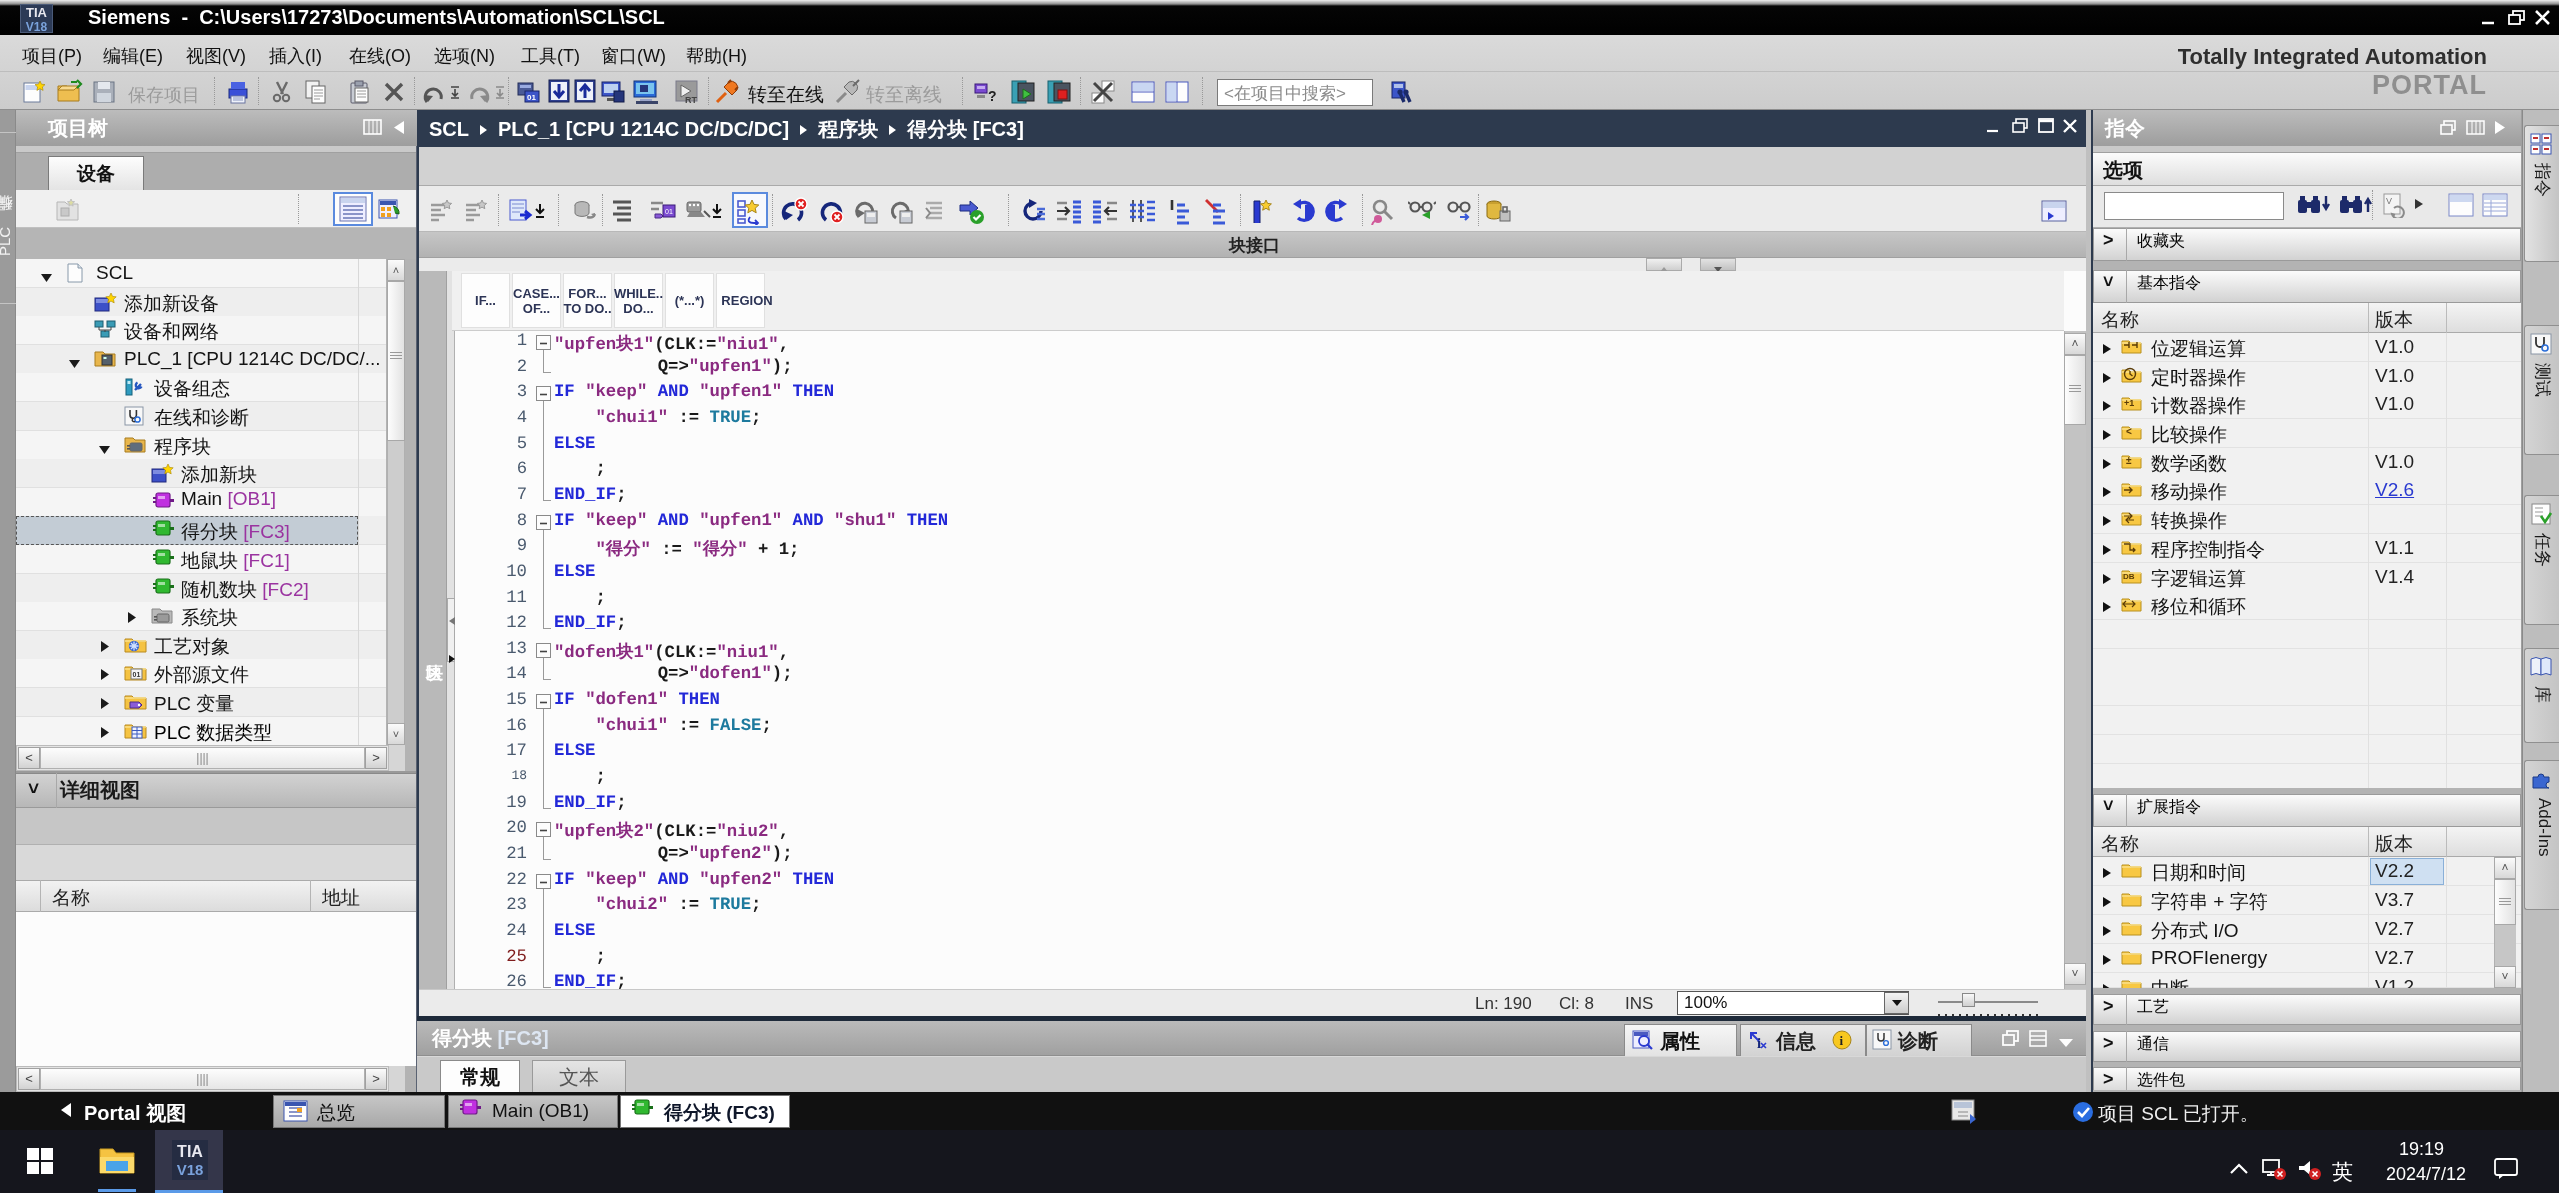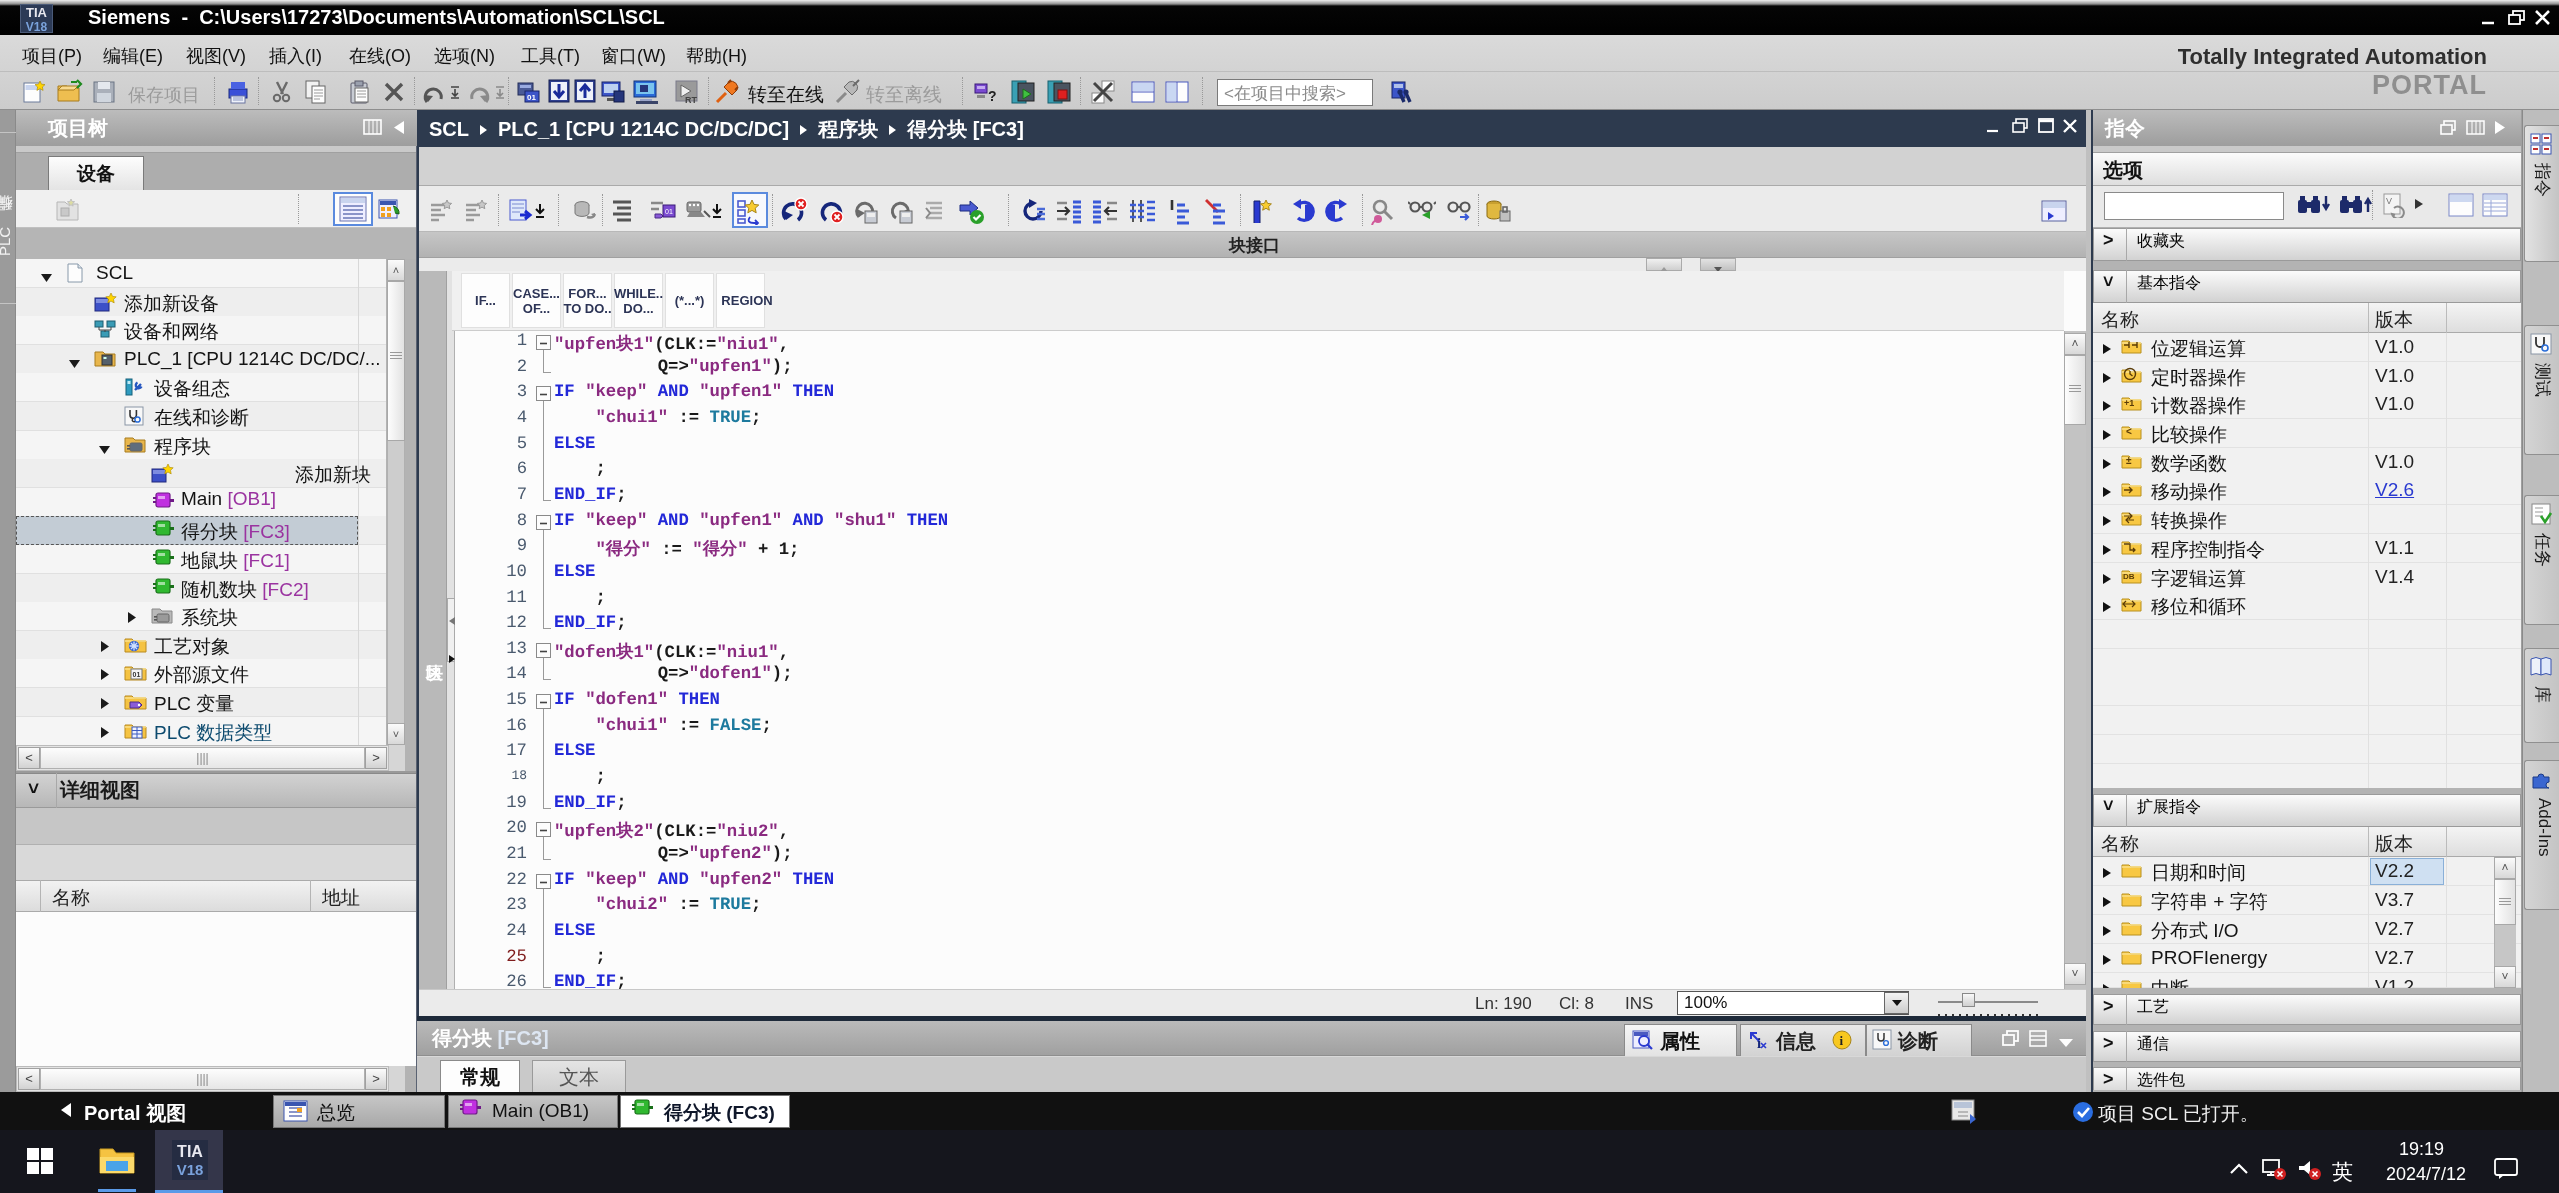--- a/index.html
+++ b/index.html
@@ -286,21 +286,21 @@
       <rect x="3" y="10" width="3" height="1.6" fill="#555"></rect>
       <rect x="3" y="13" width="3" height="1.6" fill="#555"></rect>
     </svg></div>
 <div class="a" style="left:154px;top:434px;width:217px;height:22px;font-size:19px;color:#141414;white-space:nowrap;">程序块</div>
 <div class="a" style="left:16px;top:459px;width:370px;height:29px;background:#eeeeee;border-bottom:1px solid #e0e0e0;"></div>
 <div class="a" style="left:151px;top:463px;width:26px;height:20px;"><svg width="24" height="20" viewBox="0 0 24 20">
       <rect x="1" y="6" width="14" height="13" fill="#3c50c8" stroke="#20287d"></rect>
       <rect x="2" y="7" width="12" height="4" fill="#7d8ce0"></rect>
       <path d="M17 1 l1.6 3.4 3.6.4 -2.7 2.5 .7 3.6 -3.2-1.8 -3.2 1.8 .7-3.6 -2.7-2.5 3.6-.4z" fill="#ffd400" stroke="#a88400" stroke-width=".6"></path>
     </svg></div>
-<div class="a" style="left:181px;top:462px;width:190px;height:22px;font-size:19px;color:#141414;white-space:nowrap;text-align:right;">添加新块</div>
+<div class="a" style="left:181px;top:462px;width:190px;height:22px;font-size:19px;color:#141414;white-space:nowrap;">添加新块</div>
 <div class="a" style="left:16px;top:488px;width:370px;height:29px;background:#f5f5f5;border-bottom:1px solid #e0e0e0;"></div>
 <div class="a" style="left:151px;top:492px;width:26px;height:20px;"><svg width="24" height="16" viewBox="0 0 24 16">
       <rect x="2" y="5" width="3" height="2" fill="#701a88"></rect>
       <rect x="2" y="9" width="3" height="2" fill="#701a88"></rect>
       <rect x="19" y="7" width="4" height="3" fill="#701a88"></rect>
       <rect x="5" y="1" width="14" height="14" rx="2" fill="#c030e0" stroke="#701a88" stroke-width="1.2"></rect>
       <rect x="7" y="4" width="7" height="3" fill="#fff" opacity="0.55"></rect>
     </svg></div>
 <div class="a" style="left:181px;top:488px;width:190px;height:22px;font-size:19px;color:#141414;white-space:nowrap;">Main <span style="color:#9a33a0;">[OB1]</span></div>
 <div class="a" style="left:16px;top:516px;width:370px;height:29px;background:#eeeeee;border-bottom:1px solid #e0e0e0;"></div>
@@ -378,21 +378,21 @@
 <div class="a" style="left:16px;top:717px;width:370px;height:29px;background:#f5f5f5;border-bottom:1px solid #e0e0e0;"></div>
 <div class="a" style="left:100px;top:725px;width:10px;height:13px;"><svg width="10" height="13" viewBox="0 0 10 13">
       <path d="M1 1 v11 L9 6.5z" fill="#1a1a1a"></path>
     </svg></div>
 <div class="a" style="left:124px;top:721px;width:26px;height:20px;"><svg width="24" height="18" viewBox="0 0 24 18">
       <path d="M1 4 h7 l2 2 h12 v11 h-21 z" fill="#f5c342" stroke="#b98a1e" stroke-width="1"></path>
       <path d="M1 6 h21" stroke="#fbe08a" stroke-width="1.5"></path>
       <rect x="8" y="6" width="10" height="11" fill="#eef2ff" stroke="#3a5ac0"></rect>
       <path d="M8 9.5 h10 M8 13 h10 M13 6 v11" stroke="#3a5ac0" stroke-width="1"></path>
     </svg></div>
-<div class="a" style="left:154px;top:720px;width:217px;height:22px;font-size:19px;color:#0c4a6e;white-space:nowrap;">PLC 数据类型</div>
+<div class="a" style="left:154px;top:720px;width:217px;height:22px;font-size:19px;color:#000000;white-space:nowrap;">PLC 数据类型</div>
 <div class="a" style="left:358px;top:259px;width:1px;height:486px;background:#d8d8d8;"></div>
 <div class="a" style="left:387px;top:259px;width:18px;height:486px;background:#cdcdcd;border:1px solid #b0b0b0;"></div>
 <div class="a" style="left:387px;top:259px;width:18px;height:22px;background:linear-gradient(#fbfbfb,#d8d8d8);border:1px solid #a8a8a8;text-align:center;color:#555;font-size:11px;line-height:20px;">˄</div>
 <div class="a" style="left:387px;top:281px;width:18px;height:160px;background:linear-gradient(90deg,#fdfdfd,#e2e2e2);border:1px solid #a8a8a8;"></div>
 <div class="a" style="left:390px;top:352px;width:12px;height:1px;background:#999;"></div>
 <div class="a" style="left:390px;top:355px;width:12px;height:1px;background:#999;"></div>
 <div class="a" style="left:390px;top:358px;width:12px;height:1px;background:#999;"></div>
 <div class="a" style="left:387px;top:723px;width:18px;height:22px;background:linear-gradient(#fbfbfb,#d8d8d8);border:1px solid #a8a8a8;text-align:center;color:#555;font-size:11px;line-height:20px;">˅</div>
 <div class="a" style="left:16px;top:745px;width:373px;height:26px;background:#e4e4e4;border:1px solid #bbb;"></div>
 <div class="a" style="left:18px;top:747px;width:22px;height:22px;background:linear-gradient(#fbfbfb,#d2d2d2);border:1px solid #a0a0a0;text-align:center;color:#444;font-size:13px;line-height:20px;">&lt;</div>

